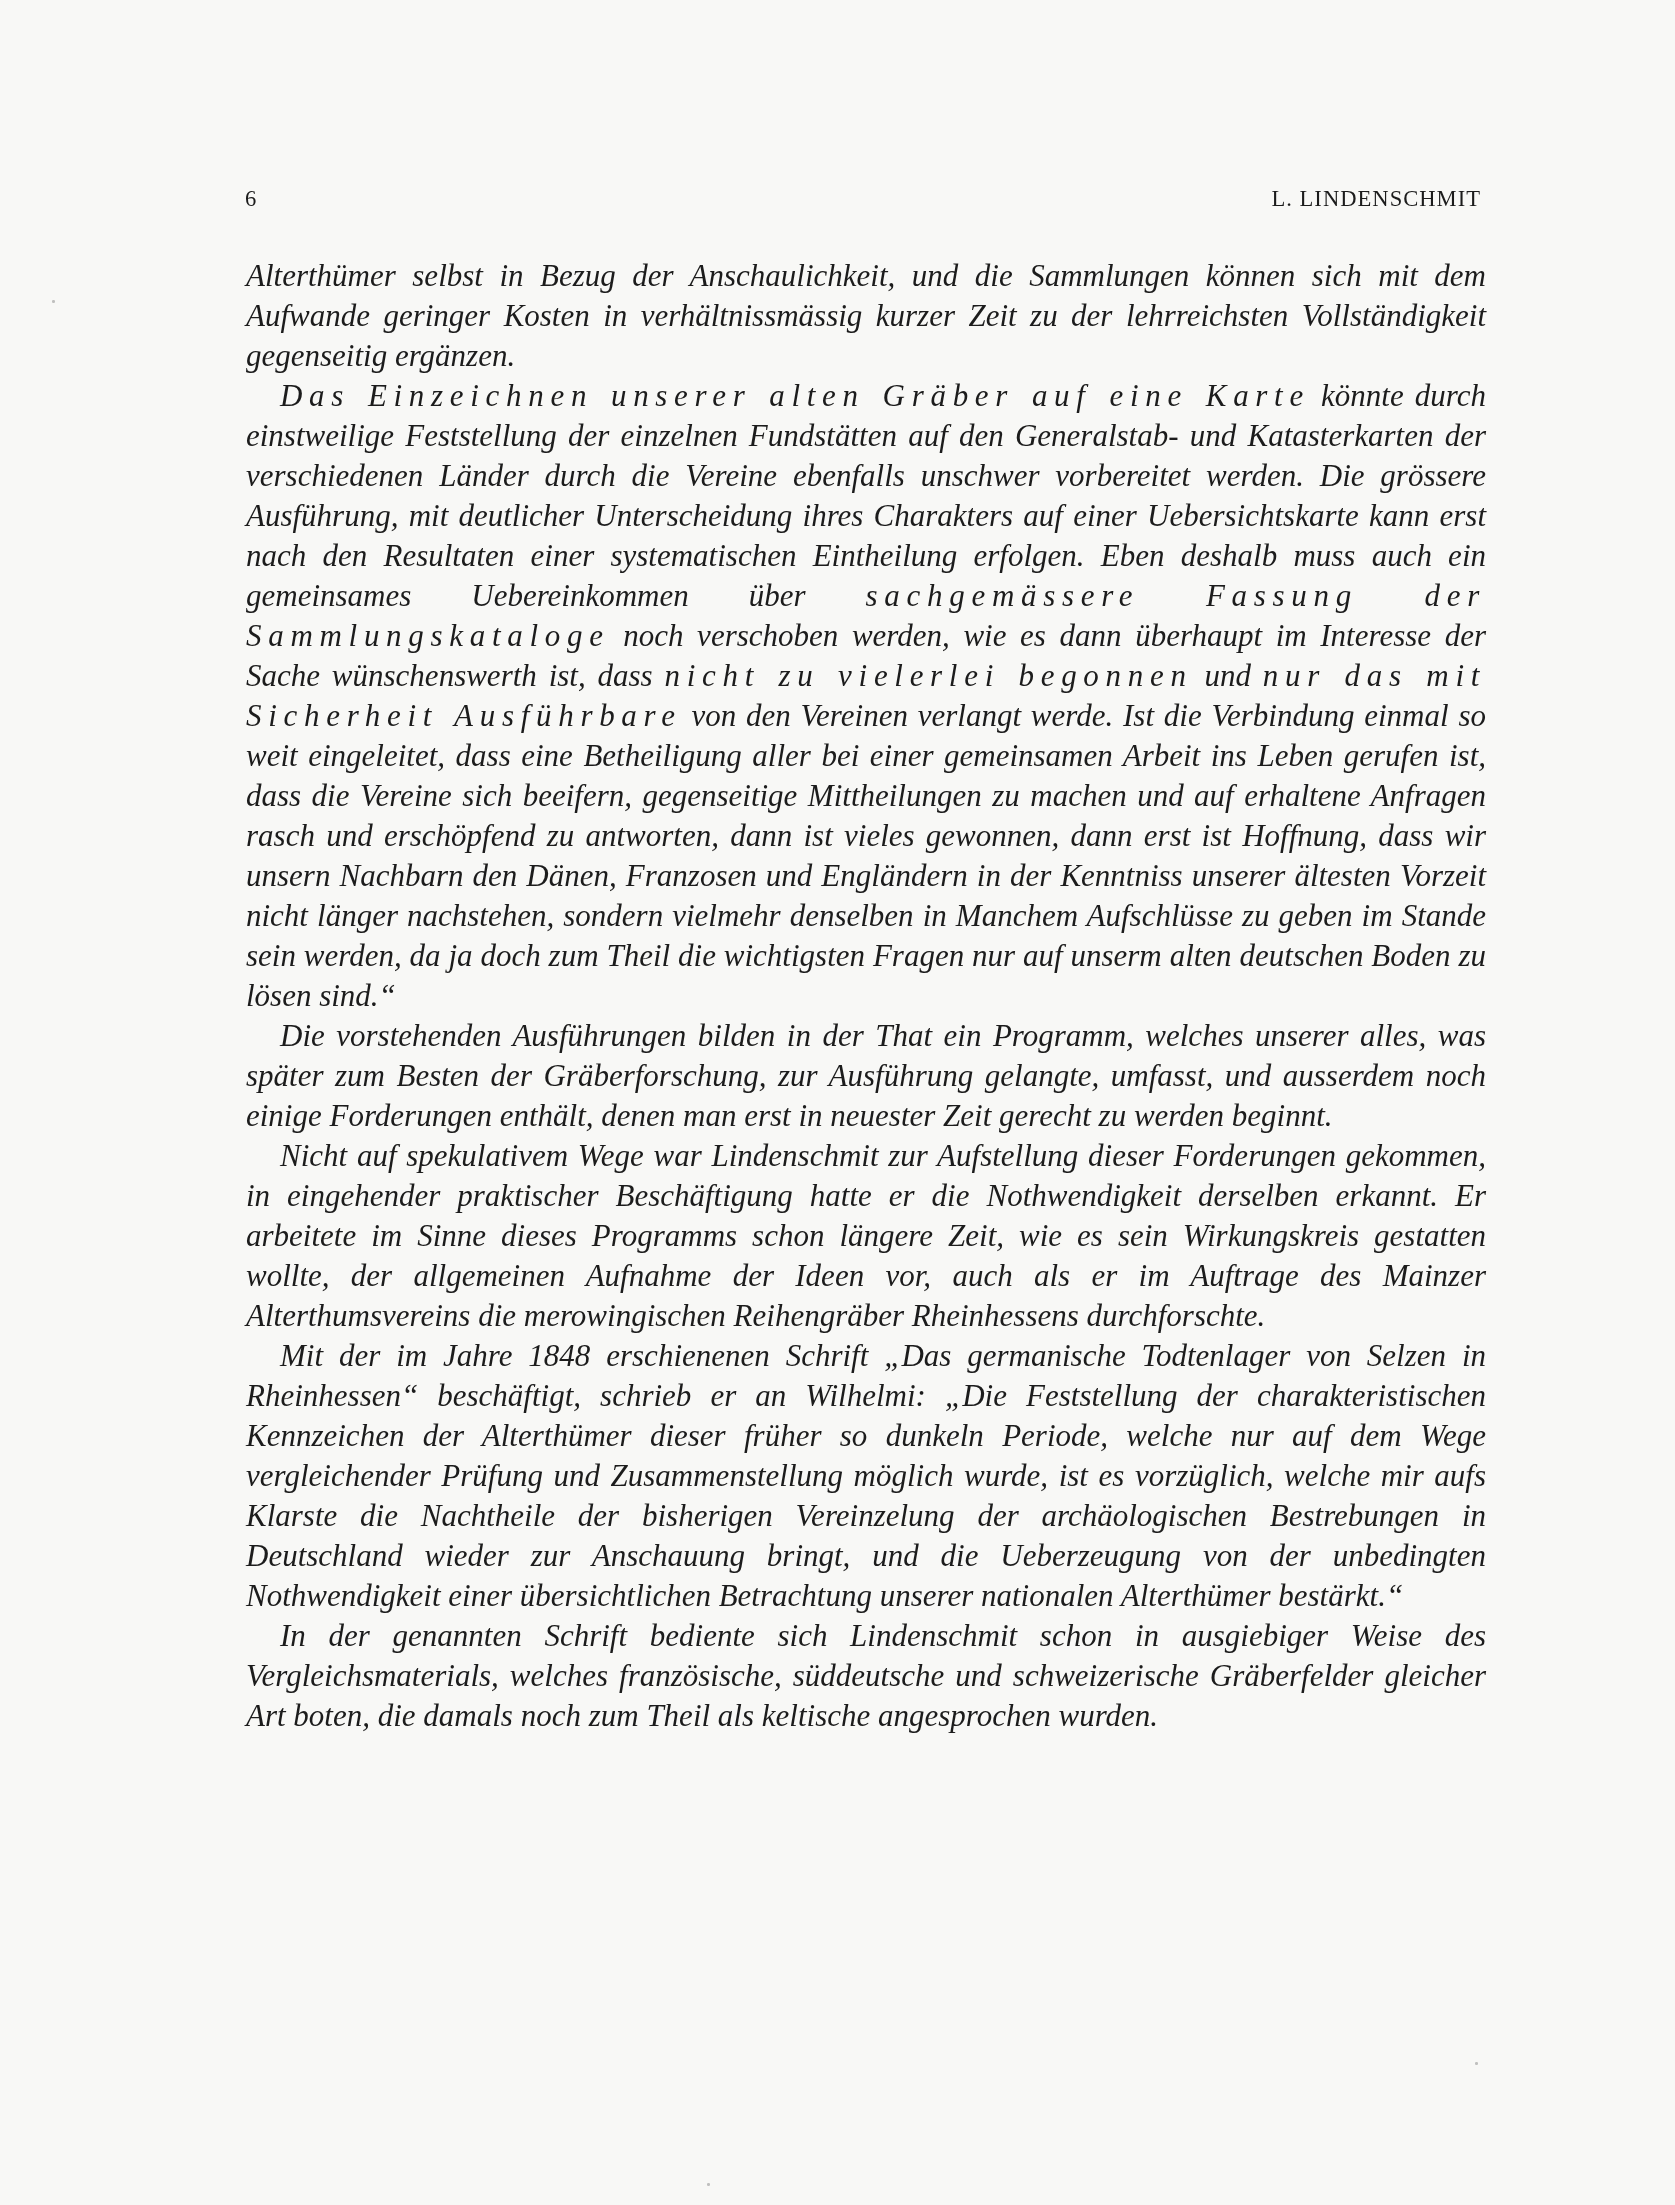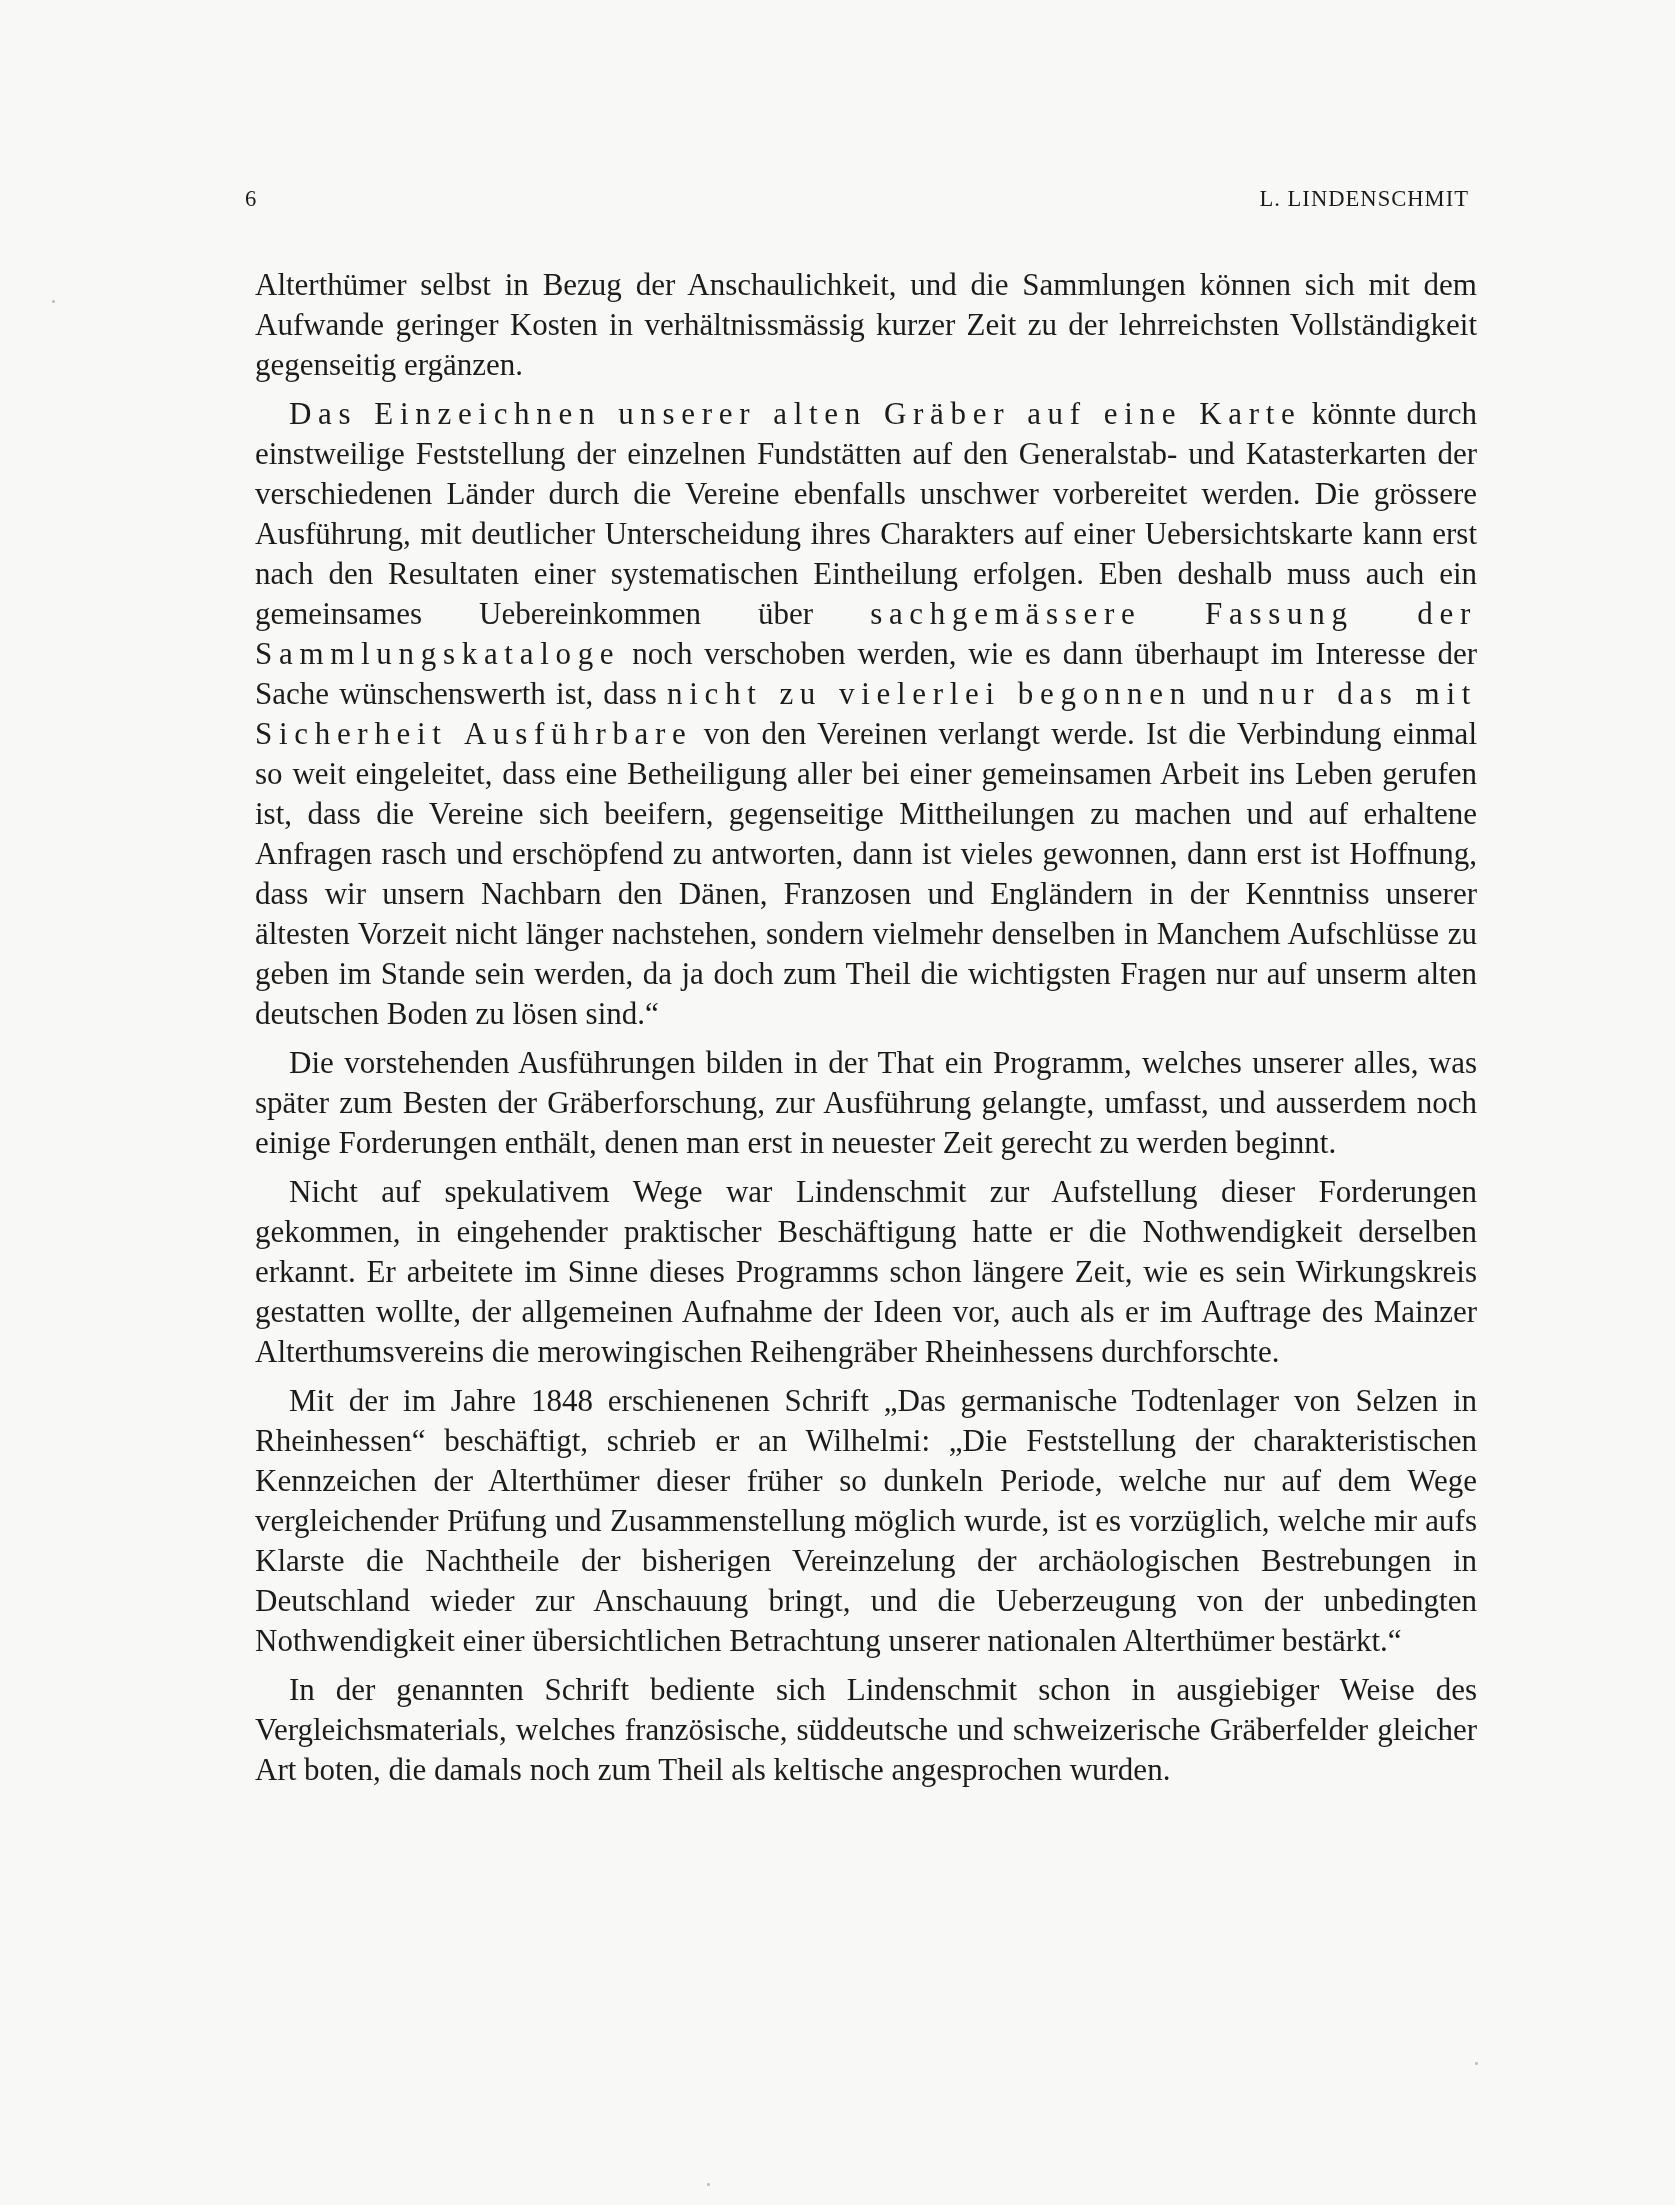--- a/index.html
+++ b/index.html
@@ -30,39 +30,40 @@
     font-size: 22.6px;
     line-height: 30px;
   }
   .page-number {
     position: absolute;
     left: 0;
     top: 0;
   }
   .running-title {
     position: absolute;
-    right: 16px;
+    right: 4px;
     top: 0;
     letter-spacing: 1px;
   }
   .body-text {
     position: absolute;
     left: 246px;
     top: 256px;
     width: 1240px;
     font-size: 31px;
     line-height: 40px;
     text-align: justify;
     hyphens: manual;
   }
   .para {
-    margin: 9px;
+    margin: 0;
     padding: 0;
     text-indent: 34px;
     text-align: justify;
+    font-style: italic;
   }
   .para.no-indent {
     text-indent: 0;
   }
   .spaced {
     letter-spacing: 6.7px;
   }
   .speck {
     position: absolute;
     width: 2.5px; height: 2.5px;

